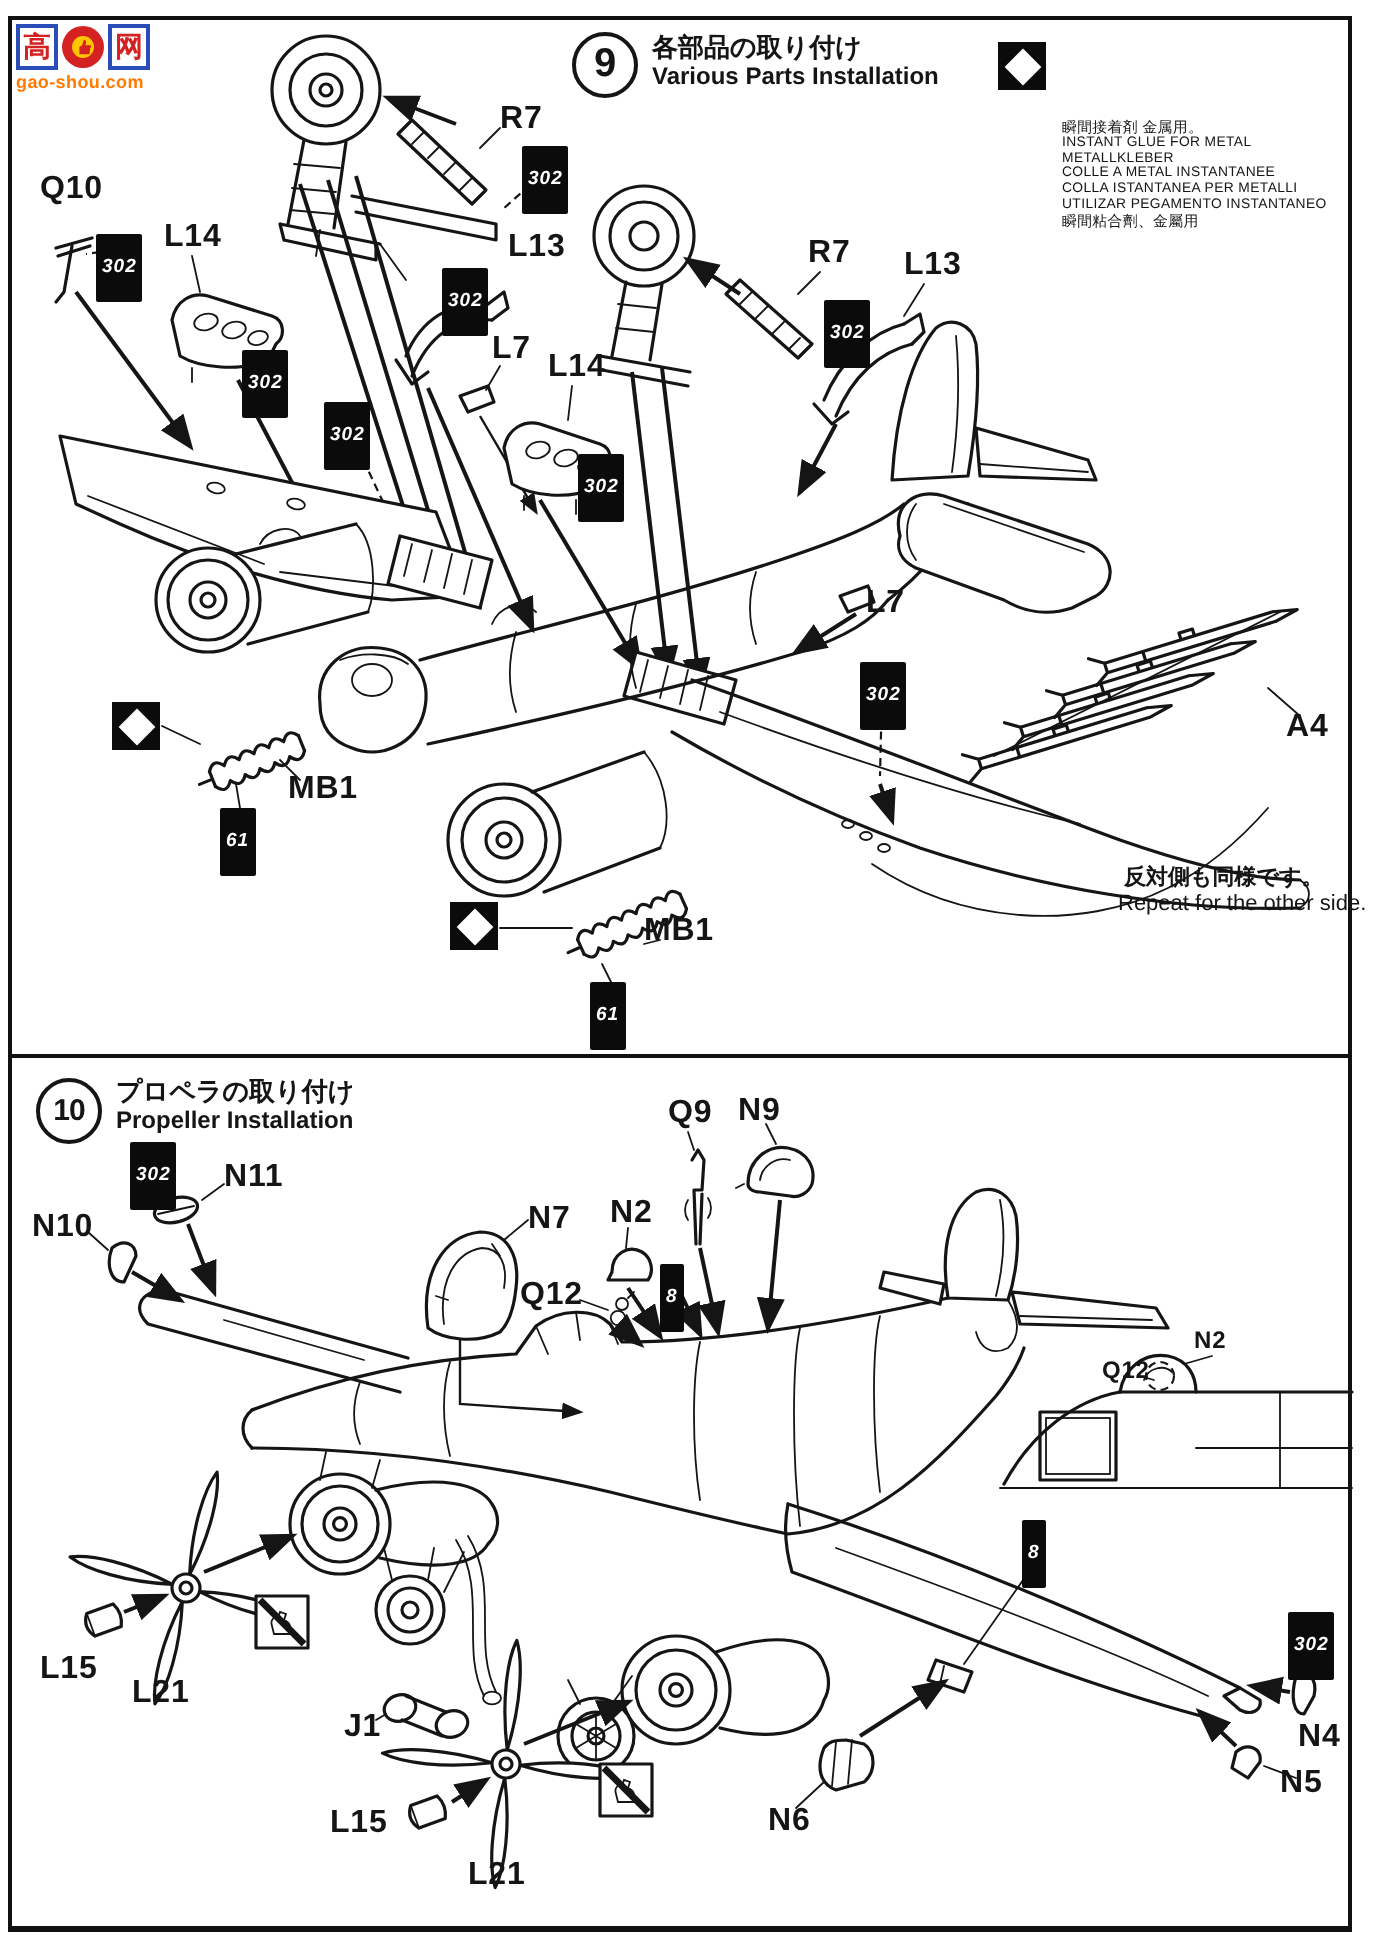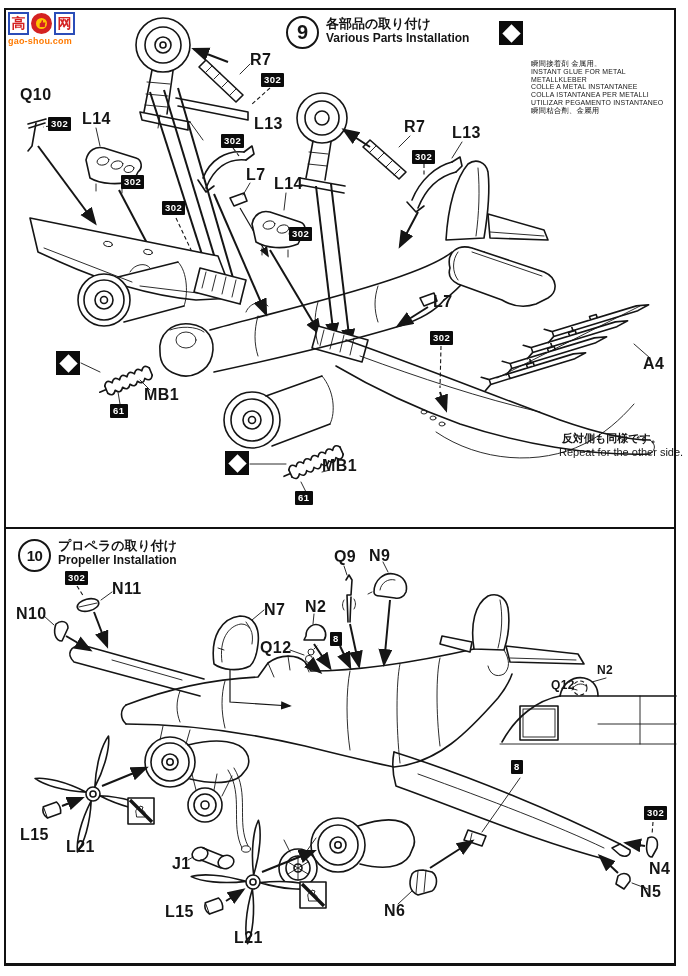--- a/index.html
+++ b/index.html
@@ -9,21 +9,21 @@
   svg.art{position:absolute;left:0;top:0;pointer-events:none;}
   svg .ln{fill:none;stroke:#151515;stroke-width:1.6;stroke-linecap:round;stroke-linejoin:round;}
   svg .fw{fill:#ffffff;stroke:#151515;stroke-width:1.6;stroke-linejoin:round;}
   svg .tn{fill:none;stroke:#151515;stroke-width:0.9;stroke-linecap:round;}
   svg .ar{fill:none;stroke:#151515;stroke-width:2;marker-end:url(#ah);}
   svg .art2{fill:none;stroke:#151515;stroke-width:1.2;marker-end:url(#ah);}
   svg .da{fill:none;stroke:#151515;stroke-width:1.1;stroke-dasharray:4 2.6;}
   .lbl{position:absolute;font-weight:bold;font-size:16px;letter-spacing:.4px;white-space:nowrap;}
   .lbl.sm{font-size:12px;}
   .badge{position:absolute;background:#0b0b0b;color:#fff;font-weight:bold;font-size:9.5px;
-         line-height:1;padding:2px 3px;letter-spacing:.5px;border-radius:1px;white-space:nowrap;}
+         line-height:1;padding:12px 3px;letter-spacing:.5px;border-radius:1px;white-space:nowrap;font-style:italic;}
   .diamond{position:absolute;width:24px;height:24px;background:#0b0b0b;display:flex;
            align-items:center;justify-content:center;}
   .diamond .dw{width:13px;height:13px;background:#fff;transform:rotate(45deg);}
   .step-circle{position:absolute;width:29px;height:29px;border:2.6px solid #151515;border-radius:50%;
                display:flex;align-items:center;justify-content:center;font-weight:bold;background:#fff;}
   .step-circle.n9{font-size:20px;}
   .step-circle.n10{font-size:15px;letter-spacing:-.5px;align-items:center;}
   .title-jp{position:absolute;font-size:13px;font-weight:bold;white-space:nowrap;}
   .title-en{position:absolute;font-size:12px;font-weight:bold;white-space:nowrap;}
   .gluenote{position:absolute;font-size:6.9px;line-height:7.8px;letter-spacing:.2px;white-space:nowrap;}

